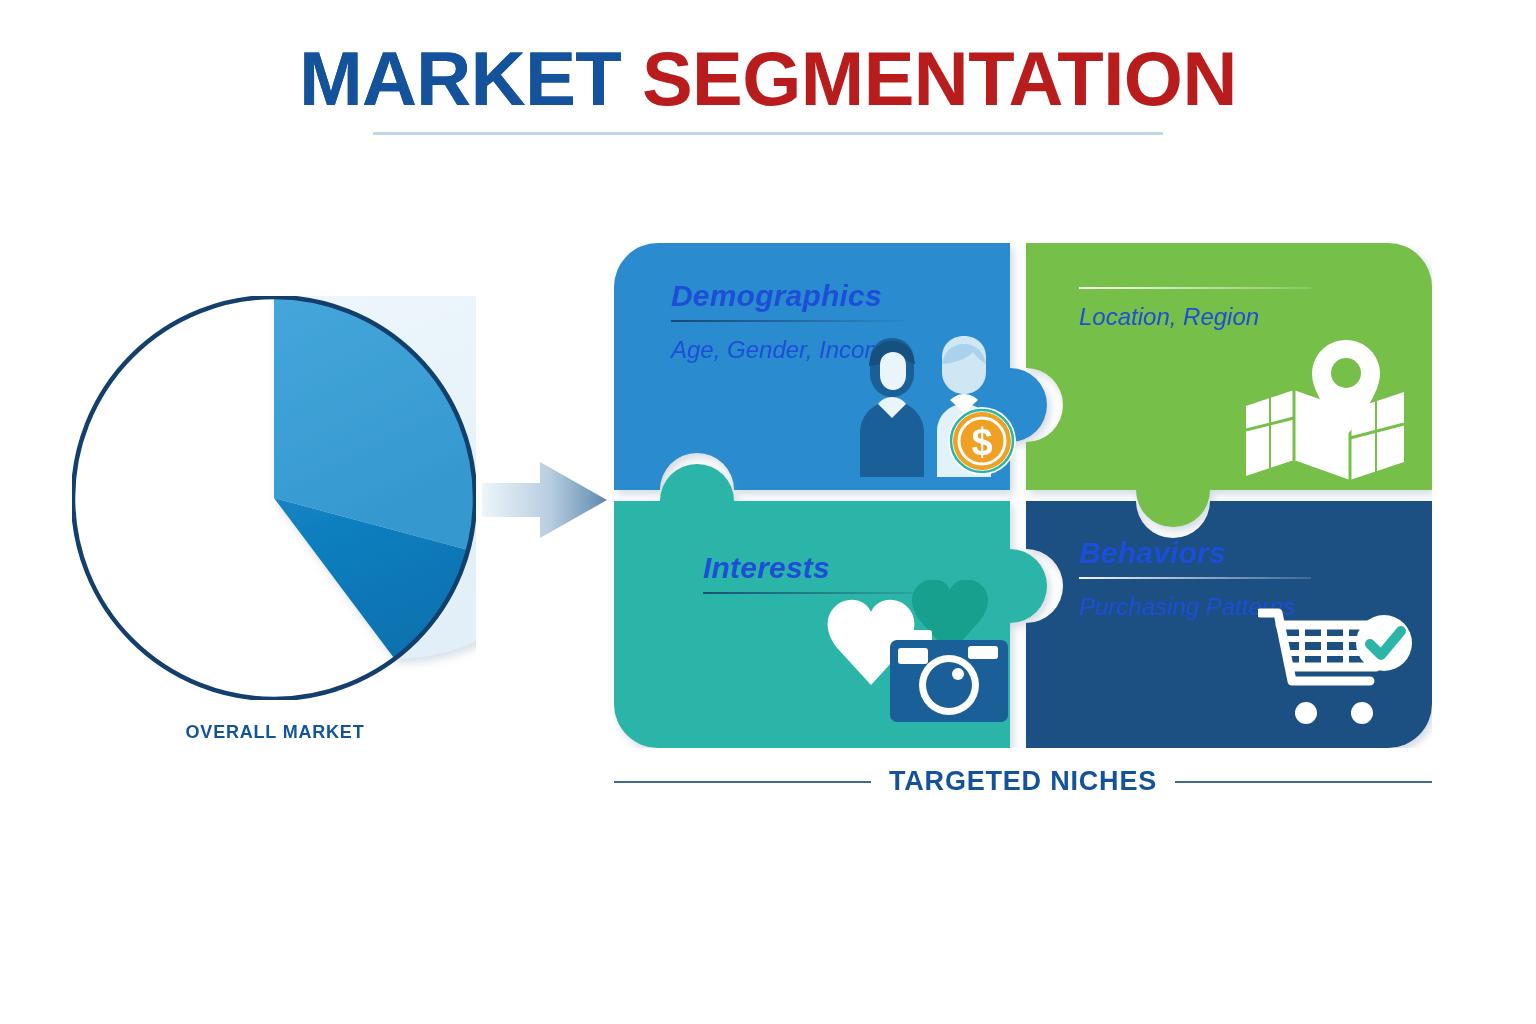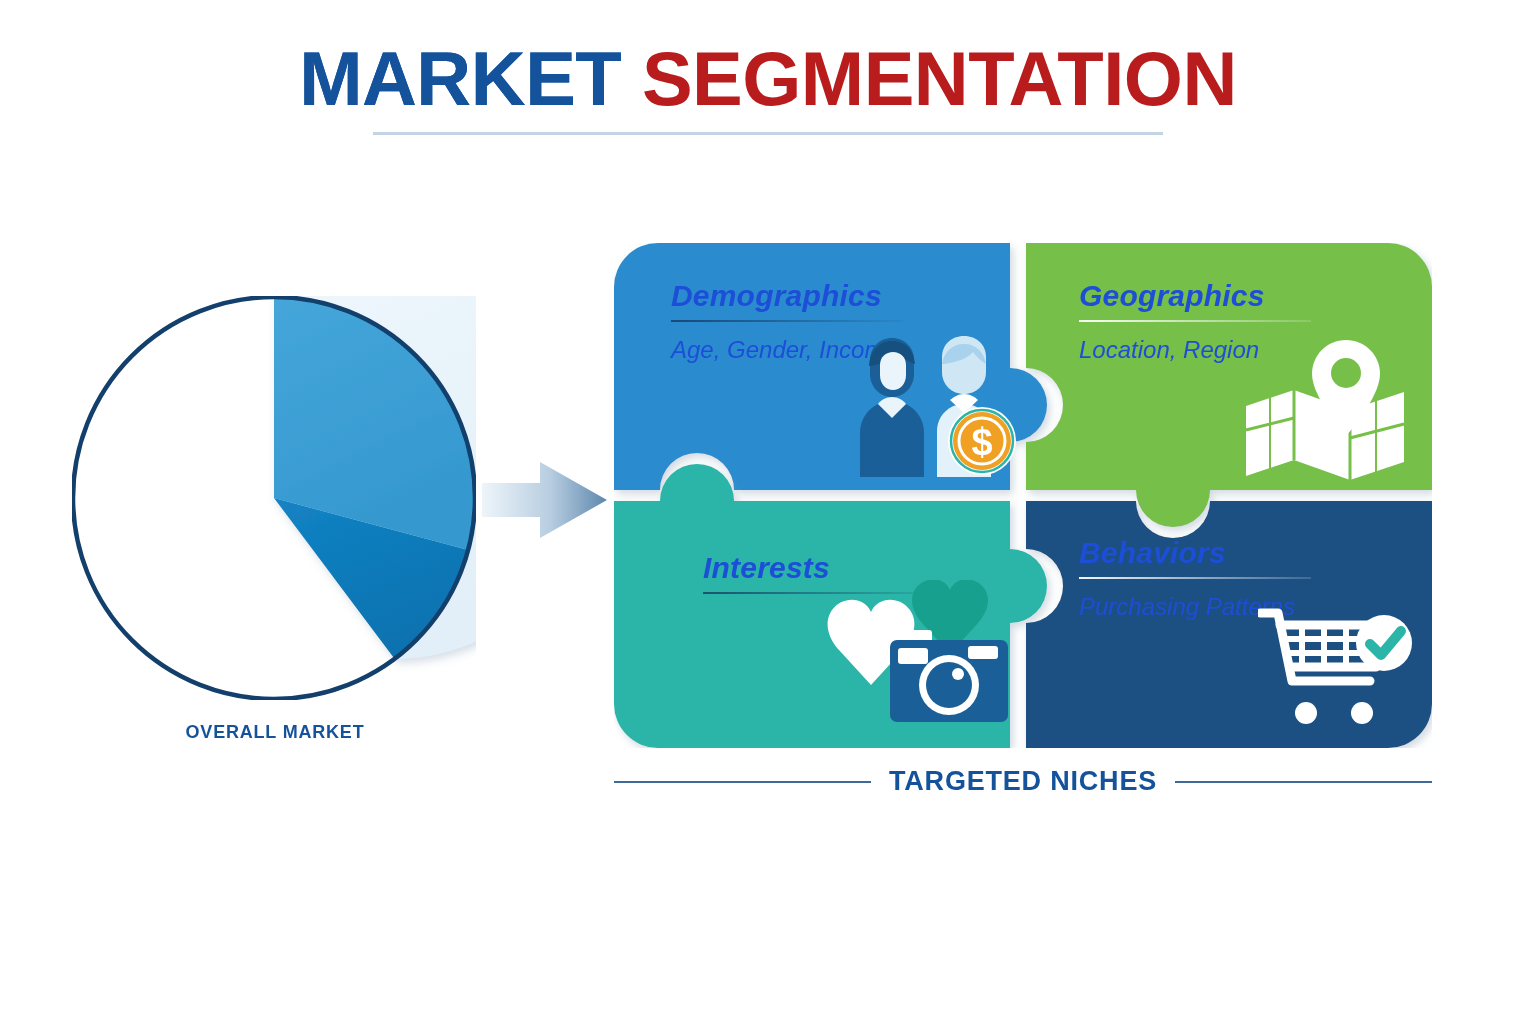--- a/index.html
+++ b/index.html
@@ -258,21 +258,20 @@
   </svg>
 </div>
 
 <div class="quad-text" id="q-demographics">
   <div class="quad-title">Demographics</div>
   <div class="quad-rule rule-dark"></div>
   <div class="quad-sub">Age, Gender, Income</div>
 </div>
 
 <div class="quad-text" id="q-geographics">
-  <div class="quad-title">Geographics</div>
   <div class="quad-rule rule-light"></div>
   <div class="quad-sub">Location, Region</div>
 </div>
 
 <div class="quad-text" id="q-interests">
   <div class="quad-title">Interests</div>
   <div class="quad-rule rule-dark"></div>
 </div>
 
 <div class="quad-text" id="q-behaviors">

